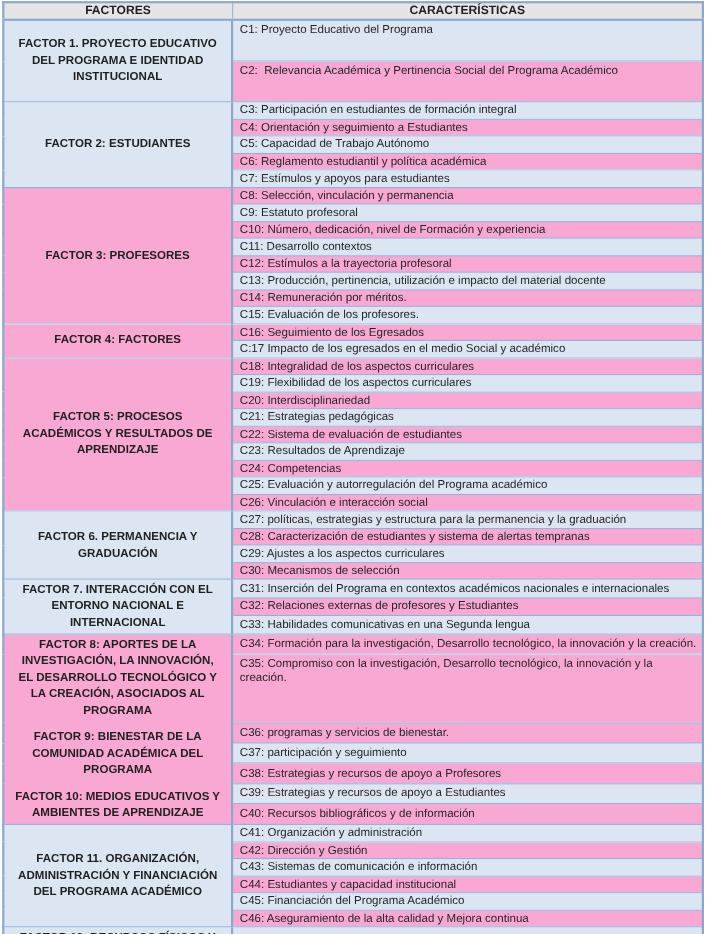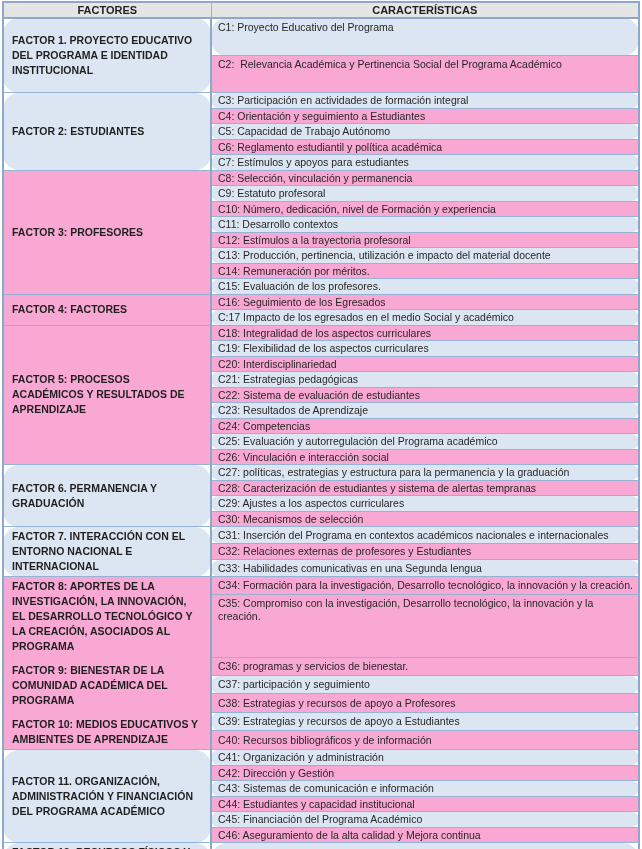--- a/index.html
+++ b/index.html
@@ -39,20 +39,21 @@
   td {
     border: 1px solid #95b3d7;
     font-size: 10.5px;
     color: #262626;
     padding: 0;
     overflow: hidden;
   }
 
   
   td.factor-cell {
+    text-align: center;
     vertical-align: middle;
     font-weight: bold;
     color: #1f1f1f;
     line-height: 15px;
     padding: 2px 8px;
     border-right: 2px solid #8ca9cc;
   }
   td.factor-cell .factor-label { margin: 0; }
   td.factor-cell .factor-label + .factor-label { margin-top: 9px; }
 
@@ -60,21 +61,21 @@
   td.char-cell {
     height: 14.5px;
     vertical-align: middle;
     padding: 0 4px 0 6px;
     white-space: pre-wrap;
     line-height: 12.5px;
   }
   td.char-cell.lines-2 { height: 34px; vertical-align: top; padding-top: 2px; }
   td.char-cell.lines-3 { height: 49px; vertical-align: top; padding-top: 2px; }
 
-  .shaded { background: #dce6f2; border-radius: 16px; }
+  .shaded { background: #dce6f2; }
   .plain  { background: #f9a8d4; }
 </style>
 </head>
 <body>
 
 <div class="page">
   <table class="factors-table">
     <colgroup>
       <col class="col-factors">
       <col class="col-chars">
@@ -92,21 +93,21 @@
           </td>
           <td class="char-cell shaded lines-2">C1: Proyecto Educativo del Programa</td>
         </tr>
         <tr>
           <td class="char-cell plain lines-2">C2:  Relevancia Académica y Pertinencia Social del Programa Académico</td>
         </tr>
         <tr>
           <td class="factor-cell shaded" rowspan="5">
             <div class="factor-label">FACTOR 2: ESTUDIANTES</div>
           </td>
-          <td class="char-cell shaded">C3: Participación en actividades de formación integral</td>
+          <td class="char-cell shaded">C3: Participación en estudiantes de formación integral</td>
         </tr>
         <tr>
           <td class="char-cell plain">C4: Orientación y seguimiento a Estudiantes</td>
         </tr>
         <tr>
           <td class="char-cell shaded">C5: Capacidad de Trabajo Autónomo</td>
         </tr>
         <tr>
           <td class="char-cell plain">C6: Reglamento estudiantil y política académica</td>
         </tr>

